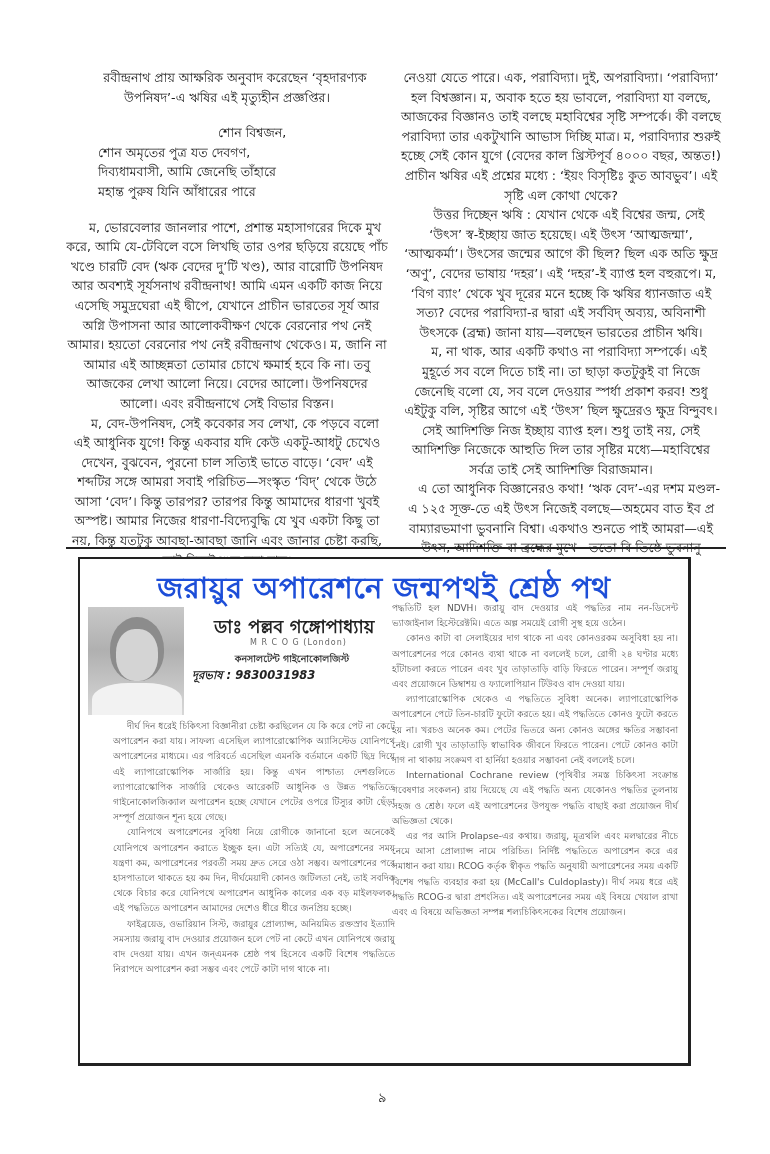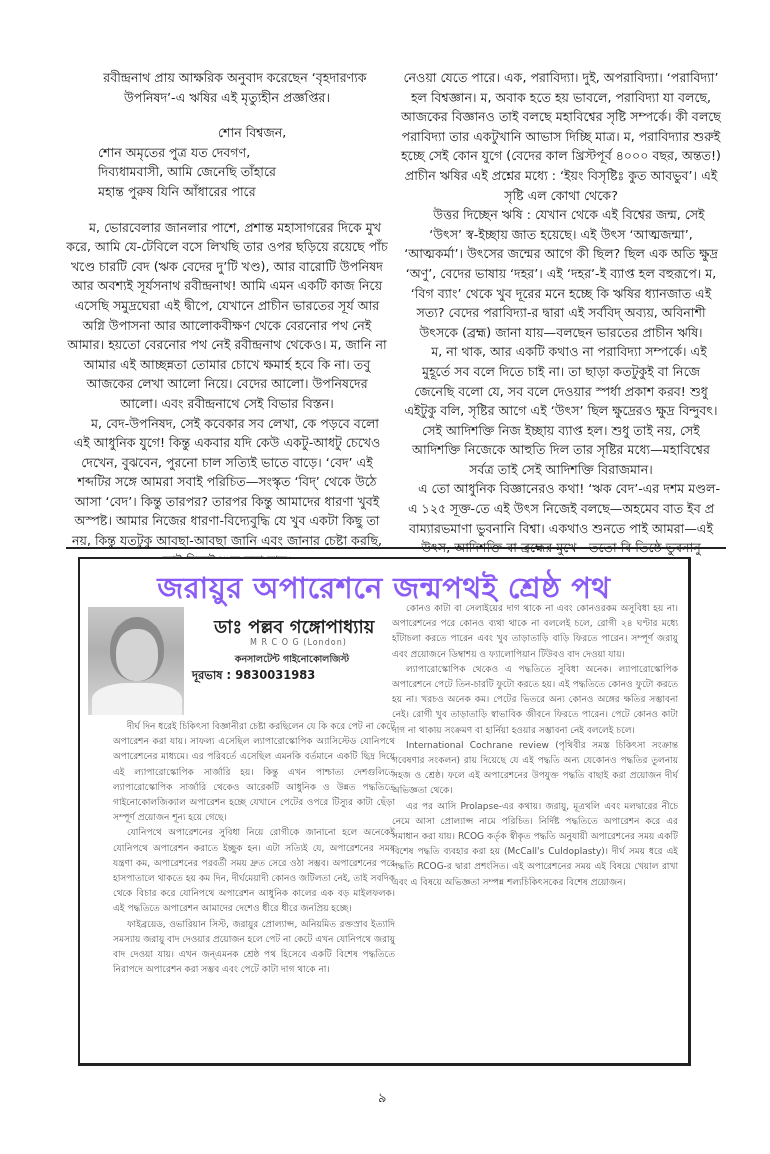--- a/index.html
+++ b/index.html
@@ -15,36 +15,36 @@
     .para.cont { text-indent: 0; }
     .verse { margin: 16px; padding-left: 16px; }
     .verse .vline { display: block; }
     .verse .vline.center { padding-left: 120px; }
 
     .rule { position: absolute; left: 66px; top: 547px; width: 660px; height: 2px; background: #222; }
 
     .ad { position: absolute; left: 78px; top: 557px; width: 608px; height: 504px;
           border: 2px solid #222; border-right-width: 3px; border-bottom-width: 3px; background: #fff; }
     .ad-headline { position: absolute; left: 0; right: 0; top: 6px; text-align: center;
-                   font-size: 29px; font-weight: bold; letter-spacing: 0.5px; color: #8b5cf6;
+                   font-size: 29px; font-weight: bold; letter-spacing: 0.5px; color: #1d4ed8;
                    font-family: "DejaVu Sans", sans-serif; }
     .ad-photo { position: absolute; left: 8px; top: 48px; width: 96px; height: 108px;
                 background: linear-gradient(180deg,#c8c8c8 0%, #b0b0b0 40%, #d8d8d8 100%);
                 overflow: hidden; }
     .ad-photo .head { position: absolute; left: 22px; top: 10px; width: 54px; height: 64px;
                       border-radius: 50% 50% 45% 45%; background: #8c8c8c; }
     .ad-photo .face { position: absolute; left: 28px; top: 22px; width: 42px; height: 52px;
                       border-radius: 45%; background: #d4d4d4; }
     .ad-photo .shirt { position: absolute; left: 4px; top: 76px; width: 90px; height: 40px;
                        border-radius: 40% 40% 0 0; background: #f2f2f2; }
     .ad-doc { position: absolute; left: 112px; top: 60px; width: 200px; font-size: 11px; line-height: 16px; }
     .ad-doc .name { font-size: 18px; font-weight: bold; color: #222; padding-left: 22px; }
     .ad-doc .degree { font-size: 8px; color: #666; padding-left: 58px; letter-spacing: 1px; }
     .ad-doc .role { font-size: 9.5px; font-weight: bold; color: #333; text-align: center; }
-    .ad-doc .phone { font-size: 11.5px; font-weight: bold; color: #222; }
+    .ad-doc .phone { font-size: 11.5px; font-weight: bold; color: #222; font-style: italic; }
 
     .ad-col { position: absolute; font-size: 9px; line-height: 15.2px; color: #555; text-align: justify; }
     .ad-col-left { left: 12px; top: 160px; width: 282px; margin-left: 21px; }
     .ad-col-right { left: 312px; top: 42px; width: 286px; }
     .ad-col .p { margin: 0; }
     .ad-col .p.indent { text-indent: 14px; }
 
     .page-number { position: absolute; left: 378px; top: 1088px; font-size: 13px; color: #111; }
   </style>
 </head>
@@ -93,20 +93,21 @@
       </div>
     </div>
 
     <div class="ad-col ad-col-left">
       <p class="p indent">দীর্ঘ দিন ধরেই চিকিৎসা বিজ্ঞানীরা চেষ্টা করছিলেন যে কি করে পেট না কেটে অপারেশন করা যায়। সাফল্য এসেছিল ল্যাপারোস্কোপিক অ্যাসিস্টেড যোনিপথে অপারেশনের মাধ্যমে। এর পরিবর্তে এসেছিল এমনকি বর্তমানে একটি ছিদ্র দিয়ে এই ল্যাপারোস্কোপিক সার্জারি হয়। কিন্তু এখন পাশ্চাত্য দেশগুলিতে ল্যাপারোস্কোপিক সার্জারি থেকেও আরেকটি আধুনিক ও উন্নত পদ্ধতিতে গাইনোকোলজিক্যাল অপারেশন হচ্ছে যেখানে পেটের ওপরে টিস্যুর কাটা ছেঁড়া সম্পূর্ণ প্রয়োজন শূন্য হয়ে গেছে।</p>
       <p class="p indent">যোনিপথে অপারেশনের সুবিধা নিয়ে রোগীকে জানানো হলে অনেকেই যোনিপথে অপারেশন করাতে ইচ্ছুক হন। এটা সত্যিই যে, অপারেশনের সময় যন্ত্রণা কম, অপারেশনের পরবর্তী সময় দ্রুত সেরে ওঠা সম্ভব। অপারেশনের পরে হাসপাতালে থাকতে হয় কম দিন, দীর্ঘমেয়াদী কোনও জটিলতা নেই, তাই সবদিক থেকে বিচার করে যোনিপথে অপারেশন আধুনিক কালের এক বড় মাইলফলক। এই পদ্ধতিতে অপারেশন আমাদের দেশেও ধীরে ধীরে জনপ্রিয় হচ্ছে।</p>
       <p class="p indent">ফাইব্রয়েড, ওভারিয়ান সিস্ট, জরায়ুর প্রোল্যাপ্স, অনিয়মিত রক্তস্রাব ইত্যাদি সমস্যায় জরায়ু বাদ দেওয়ার প্রয়োজন হলে পেট না কেটে এখন যোনিপথে জরায়ু বাদ দেওয়া যায়। এখন জন্এমনক শ্রেষ্ঠ পথ হিসেবে একটি বিশেষ পদ্ধতিতে নিরাপদে অপারেশন করা সম্ভব এবং পেটে কাটা দাগ থাকে না।</p>
     </div>
 
     <div class="ad-col ad-col-right">
+      <p class="p">পদ্ধতিটি হল NDVH। জরায়ু বাদ দেওয়ার এই পদ্ধতির নাম নন-ডিসেন্ট ভ্যাজাইনাল হিস্টেরেক্টমি। এতে অল্প সময়েই রোগী সুস্থ হয়ে ওঠেন।</p>
       <p class="p indent">কোনও কাটা বা সেলাইয়ের দাগ থাকে না এবং কোনওরকম অসুবিধা হয় না। অপারেশনের পরে কোনও ব্যথা থাকে না বললেই চলে, রোগী ২৪ ঘণ্টার মধ্যে হাঁটাচলা করতে পারেন এবং খুব তাড়াতাড়ি বাড়ি ফিরতে পারেন। সম্পূর্ণ জরায়ু এবং প্রয়োজনে ডিম্বাশয় ও ফ্যালোপিয়ান টিউবও বাদ দেওয়া যায়।</p>
       <p class="p indent">ল্যাপারোস্কোপিক থেকেও এ পদ্ধতিতে সুবিধা অনেক। ল্যাপারোস্কোপিক অপারেশনে পেটে তিন-চারটি ফুটো করতে হয়। এই পদ্ধতিতে কোনও ফুটো করতে হয় না। খরচও অনেক কম। পেটের ভিতরে অন্য কোনও অঙ্গের ক্ষতির সম্ভাবনা নেই। রোগী খুব তাড়াতাড়ি স্বাভাবিক জীবনে ফিরতে পারেন। পেটে কোনও কাটা দাগ না থাকায় সংক্রমণ বা হার্নিয়া হওয়ার সম্ভাবনা নেই বললেই চলে।</p>
       <p class="p indent">International Cochrane review (পৃথিবীর সমস্ত চিকিৎসা সংক্রান্ত গবেষণার সংকলন) রায় দিয়েছে যে এই পদ্ধতি অন্য যেকোনও পদ্ধতির তুলনায় সহজ ও শ্রেষ্ঠ। ফলে এই অপারেশনের উপযুক্ত পদ্ধতি বাছাই করা প্রয়োজন দীর্ঘ অভিজ্ঞতা থেকে।</p>
       <p class="p indent">এর পর আসি Prolapse-এর কথায়। জরায়ু, মূত্রথলি এবং মলদ্বারের নীচে নেমে আসা প্রোল্যাপ্স নামে পরিচিত। নির্দিষ্ট পদ্ধতিতে অপারেশন করে এর সমাধান করা যায়। RCOG কর্তৃক স্বীকৃত পদ্ধতি অনুযায়ী অপারেশনের সময় একটি বিশেষ পদ্ধতি ব্যবহার করা হয় (McCall's Culdoplasty)। দীর্ঘ সময় ধরে এই পদ্ধতি RCOG-র দ্বারা প্রশংসিত। এই অপারেশনের সময় এই বিষয়ে খেয়াল রাখা এবং এ বিষয়ে অভিজ্ঞতা সম্পন্ন শল্যচিকিৎসকের বিশেষ প্রয়োজন।</p>
     </div>
   </div>
 
   <div class="page-number">৯</div>
 </div>
 

